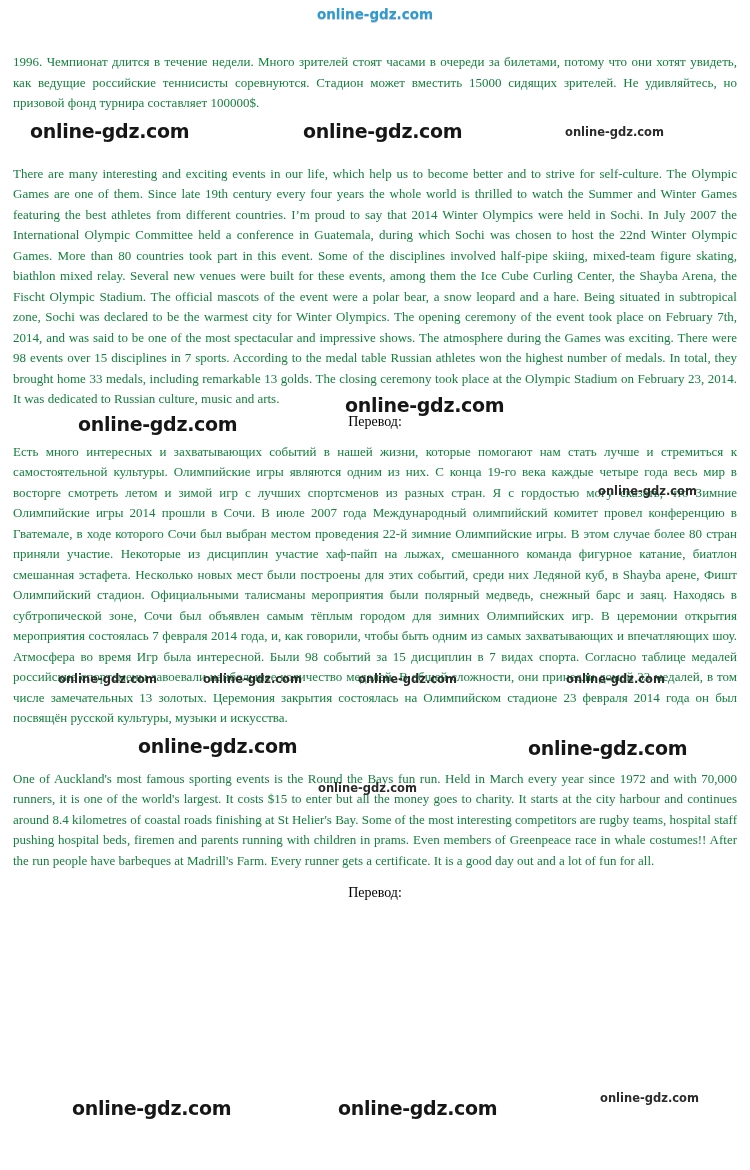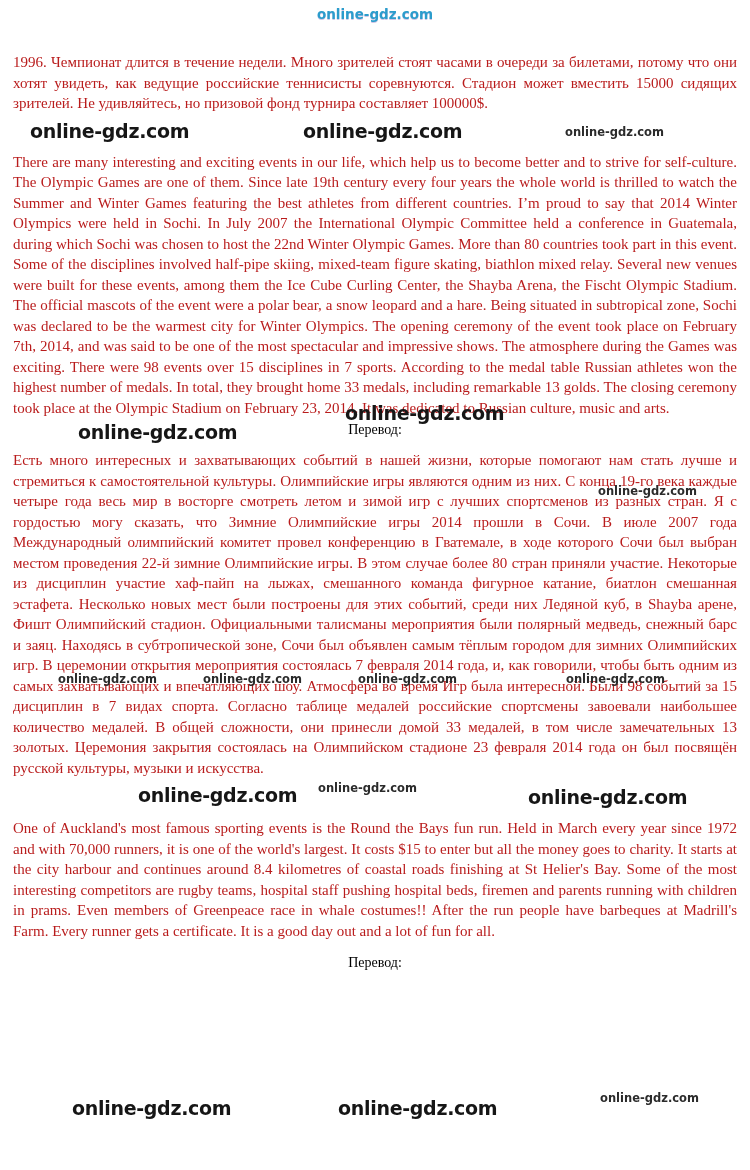--- a/index.html
+++ b/index.html
@@ -7,25 +7,25 @@
   .page {
     position:relative;
     width:750px;
     height:1170px;
     background:#ffffff;
     overflow:hidden;
     font-family:"Liberation Serif", serif;
     color:#000000;
   }
   .body-text {
-    font-size:15px;
+    font-size:13px;
     line-height:20.5px;
     text-align:justify;
     padding:0 13px 0 13px;
-    color:#b91c1c;
+    color:#15803d;
   }
   .wm-top {
     margin-top:6px;
     height:18px;
     text-align:center;
     font-family:"DejaVu Sans", sans-serif;
     font-weight:bold;
     font-size:13.5px;
     color:#2b9ccc;
     text-shadow:0 1px 0 rgba(120,90,180,0.35);
@@ -44,21 +44,21 @@
     font-size:11.5px;
     color:#2b2b2b;
     white-space:nowrap;
   }
   .wm-row { position:relative; width:100%; }
   .wm-row .abs { position:absolute; }
   .row1 { height:24px; margin-top:6px; }
   .row2 { height:38px; margin-top:-16px; }
   .row3 { height:24px; margin-top:6px; }
   .p1 { margin-top:28px; }
-  .p2 { margin-top:8px; }
+  .p2 { margin-top:20px; }
   .p3 { margin-top:10px; }
   .p4 { margin-top:10px; }
   .translation-label {
     font-family:"Liberation Serif", serif;
     font-size:14px;
     color:#000000;
     text-align:center;
   }
   .label-row2 {
     position:absolute;

